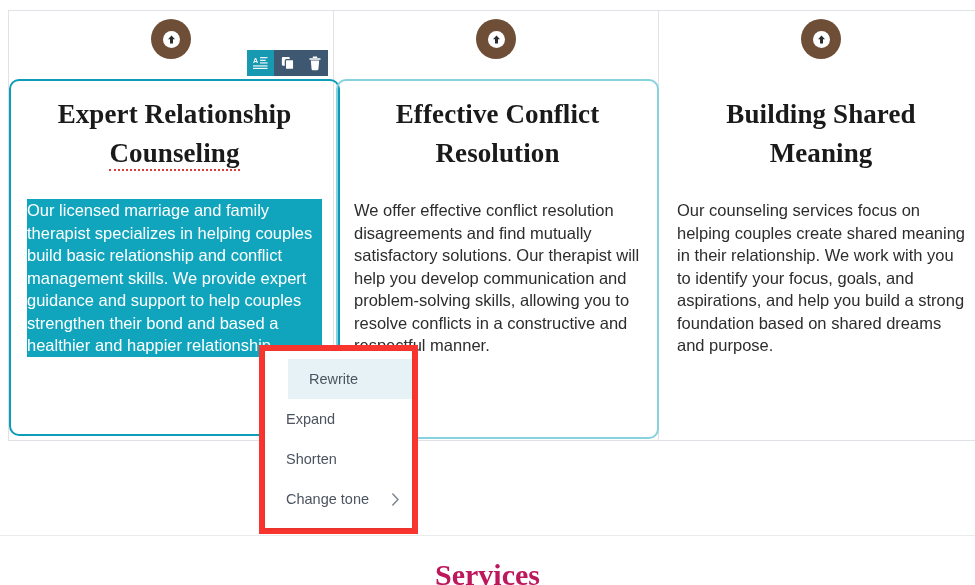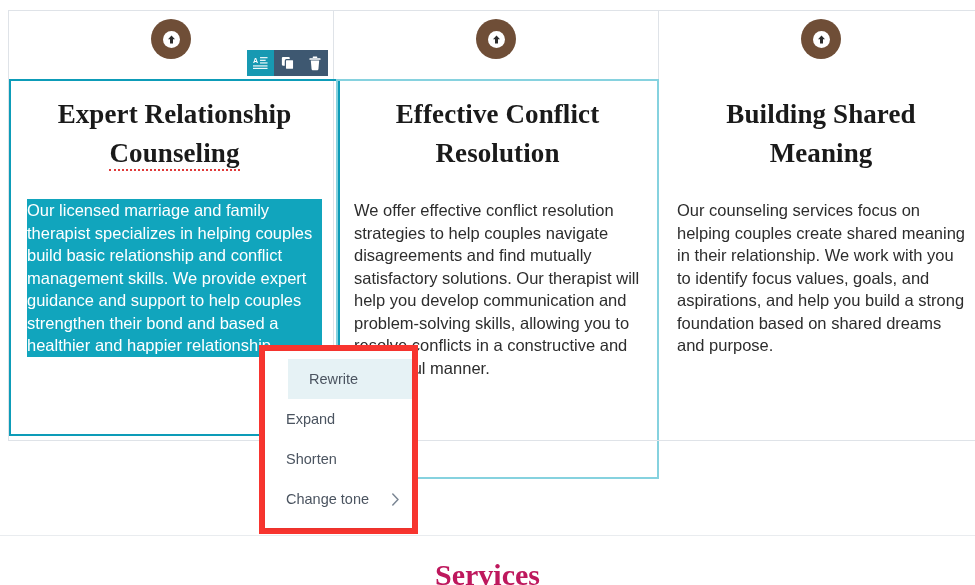--- a/index.html
+++ b/index.html
@@ -70,31 +70,32 @@
   .badge svg { display: block; }
 
   
   .block {
     position: absolute;
     left: 0;
     right: 0;
     top: 68px;
     box-sizing: border-box;
     padding: 14px 16px 14px 16px;
+    border-radius: 10px;
   }
   .block.selected {
     border: 2px solid #0d9cb8;
     height: 357px;
     top: 68px;
     left: 0px;
     width: 331px;
   }
   .block.hovered {
     border: 2px solid #86d2df;
-    height: 400px;
+    height: 360px;
     top: 68px;
     left: 2px;
     width: 323px;
   }
   .block.plain {
     border: 2px solid transparent;
   }
 
   .block h3 {
     margin: 0 0 26px 0;
@@ -246,21 +247,20 @@
           <span class="inner">
             <svg width="11" height="11" viewBox="0 0 11 11" aria-hidden="true">
               <path d="M5.5 1.4 L9 5.2 H7 V9.6 H4 V5.2 H2 Z" fill="#2b2b2b"></path>
             </svg>
           </span>
         </div>
         <div class="block hovered">
           <h3><span>Effective Conflict</span> <span>Resolution</span></h3>
           <p class="">
             <span class="ln">We offer effective conflict resolution</span>
-            <span class="ln">strategies to help couples navigate</span>
             <span class="ln">disagreements and find mutually</span>
             <span class="ln">satisfactory solutions. Our therapist will</span>
             <span class="ln">help you develop communication and</span>
             <span class="ln">problem-solving skills, allowing you to</span>
             <span class="ln">resolve conflicts in a constructive and</span>
             <span class="ln">respectful manner.</span>
           </p>
         </div>
       </div>
       <div class="grid-col">
@@ -270,21 +270,21 @@
               <path d="M5.5 1.4 L9 5.2 H7 V9.6 H4 V5.2 H2 Z" fill="#2b2b2b"></path>
             </svg>
           </span>
         </div>
         <div class="block plain">
           <h3><span>Building Shared</span> <span>Meaning</span></h3>
           <p class="">
             <span class="ln">Our counseling services focus on</span>
             <span class="ln">helping couples create shared meaning</span>
             <span class="ln">in their relationship. We work with you</span>
-            <span class="ln">to identify focus values, goals, and</span>
+            <span class="ln">to identify your focus, goals, and</span>
             <span class="ln">aspirations, and help you build a strong</span>
             <span class="ln">foundation based on shared dreams</span>
             <span class="ln">and purpose.</span>
           </p>
         </div>
       </div>
     </div>
 
   <div class="elem-toolbar" id="elem-toolbar">
       <div class="tb-btn active" title="AI Text">

